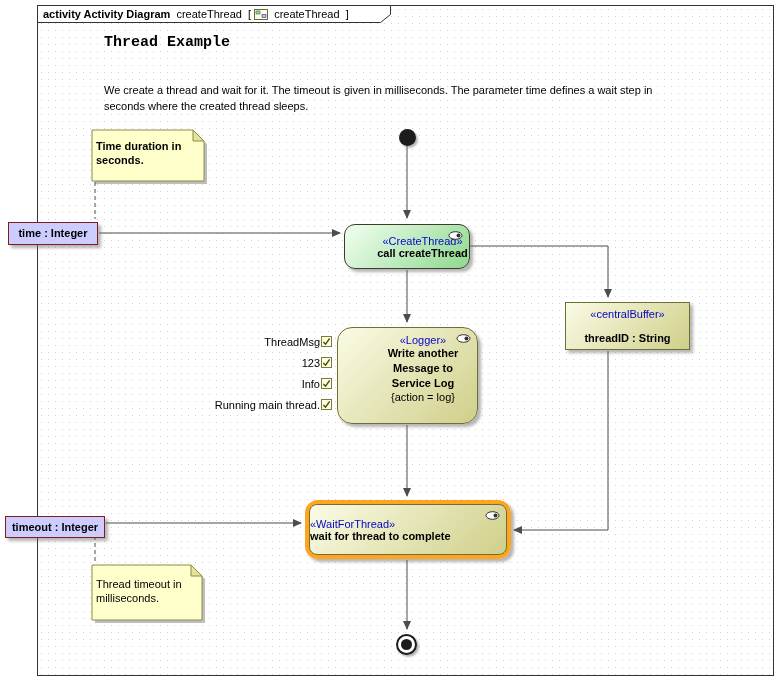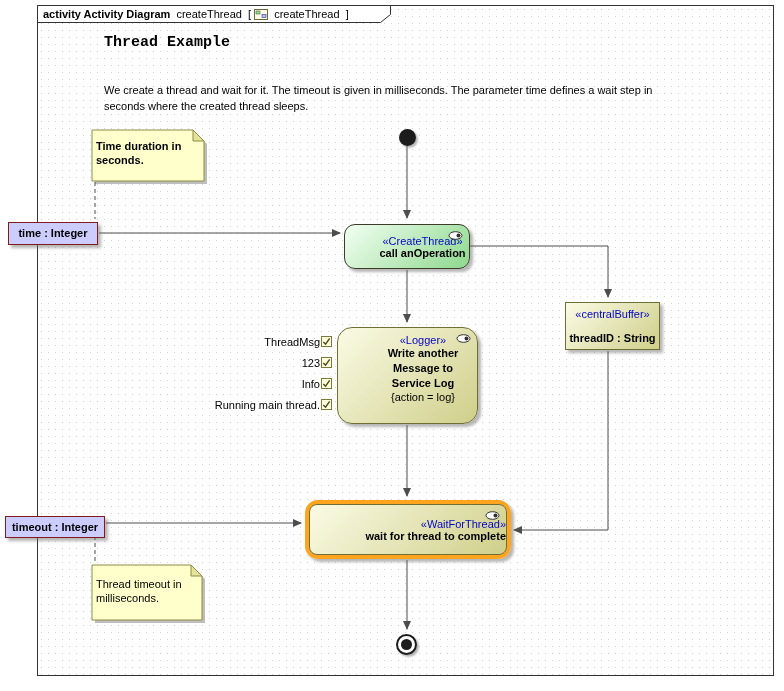--- a/index.html
+++ b/index.html
@@ -37,32 +37,32 @@
           text-align:center;padding-left:31px;}
   .stype{color:#0404C8;}
   .aname{font-weight:bold;}
   #node-create{left:344px;top:224px;width:126px;height:45px;
                background:linear-gradient(135deg,#f2fff2 0%,#8ed88e 100%);}
   #node-logger{left:337px;top:327px;width:141px;height:97px;border-radius:15px;
                background:linear-gradient(135deg,#fbfbe6 0%,#cfcf8a 100%);
                border-color:#6e6e35;justify-content:flex-start;padding-top:6px;}
   #node-logger .aname{line-height:15px;}
   #logger-post{}
-  #buffer{left:565px;top:302px;width:95px;height:48px;box-sizing:border-box;
+  #buffer{left:565px;top:302px;width:125px;height:48px;box-sizing:border-box;
           background:linear-gradient(135deg,#fbfbe6 0%,#cfcf8a 100%);
           border:1px solid #6e6e35;box-shadow:3px 3px 3px rgba(110,110,110,0.5);
           display:flex;flex-direction:column;align-items:center;justify-content:center;
           text-align:center;line-height:16px;gap:8px;}
   #wait-wrap{left:305px;top:500px;width:206px;height:59px;box-sizing:border-box;
              border:4px solid #FFA41E;border-radius:13px;
              box-shadow:3px 3px 3px rgba(110,110,110,0.5);}
   #node-wait{position:absolute;left:0;top:0;right:0;bottom:0;border-radius:8px;
              border:1px solid #6e6e35;box-sizing:border-box;
              background:linear-gradient(135deg,#fbfbe6 0%,#cfcf8a 100%);
-             display:flex;flex-direction:column;align-items:flex-end;justify-content:center;padding-left:48px;}
+             display:flex;flex-direction:column;align-items:flex-start;justify-content:center;}
   .node-icon{position:absolute;right:6px;top:5px;}
   
   .pin{left:321px;width:11px;height:11px;box-sizing:border-box;background:#ffffe0;
        border:1px solid #7a7a3a;display:flex;align-items:center;justify-content:center;}
   .pin-label{width:140px;left:180px;text-align:right;white-space:nowrap;}
   
   #initial{left:399px;top:129px;width:17px;height:17px;border-radius:50%;background:#1c1c1c;
            box-shadow:2px 2px 2px rgba(110,110,110,0.5);}
   #final{left:396px;top:634px;width:21px;height:21px;border-radius:50%;background:#fff;
          border:2px solid #1c1c1c;box-sizing:border-box;
@@ -140,21 +140,21 @@
 <div id="initial" class="abs layer3"></div>
 
 <div id="node-create" class="abs layer3 action">
   <span class="node-icon">
     <svg width="15" height="9" viewBox="0 0 15 9">
         <ellipse cx="7.5" cy="4.5" rx="6.5" ry="3.8" fill="#fff" stroke="#333"></ellipse>
         <circle cx="10.5" cy="4.5" r="2" fill="#333"></circle>
       </svg>
   </span>
   <span class="stype">«CreateThread»</span>
-  <span class="aname">call anOperation</span>
+  <span class="aname">call createThread</span>
 </div>
 
 <div id="node-logger" class="abs layer3 action">
   <span class="node-icon">
     <svg width="15" height="9" viewBox="0 0 15 9">
         <ellipse cx="7.5" cy="4.5" rx="6.5" ry="3.8" fill="#fff" stroke="#333"></ellipse>
         <circle cx="10.5" cy="4.5" r="2" fill="#333"></circle>
       </svg>
   </span>
   <span class="stype">«Logger»</span>

